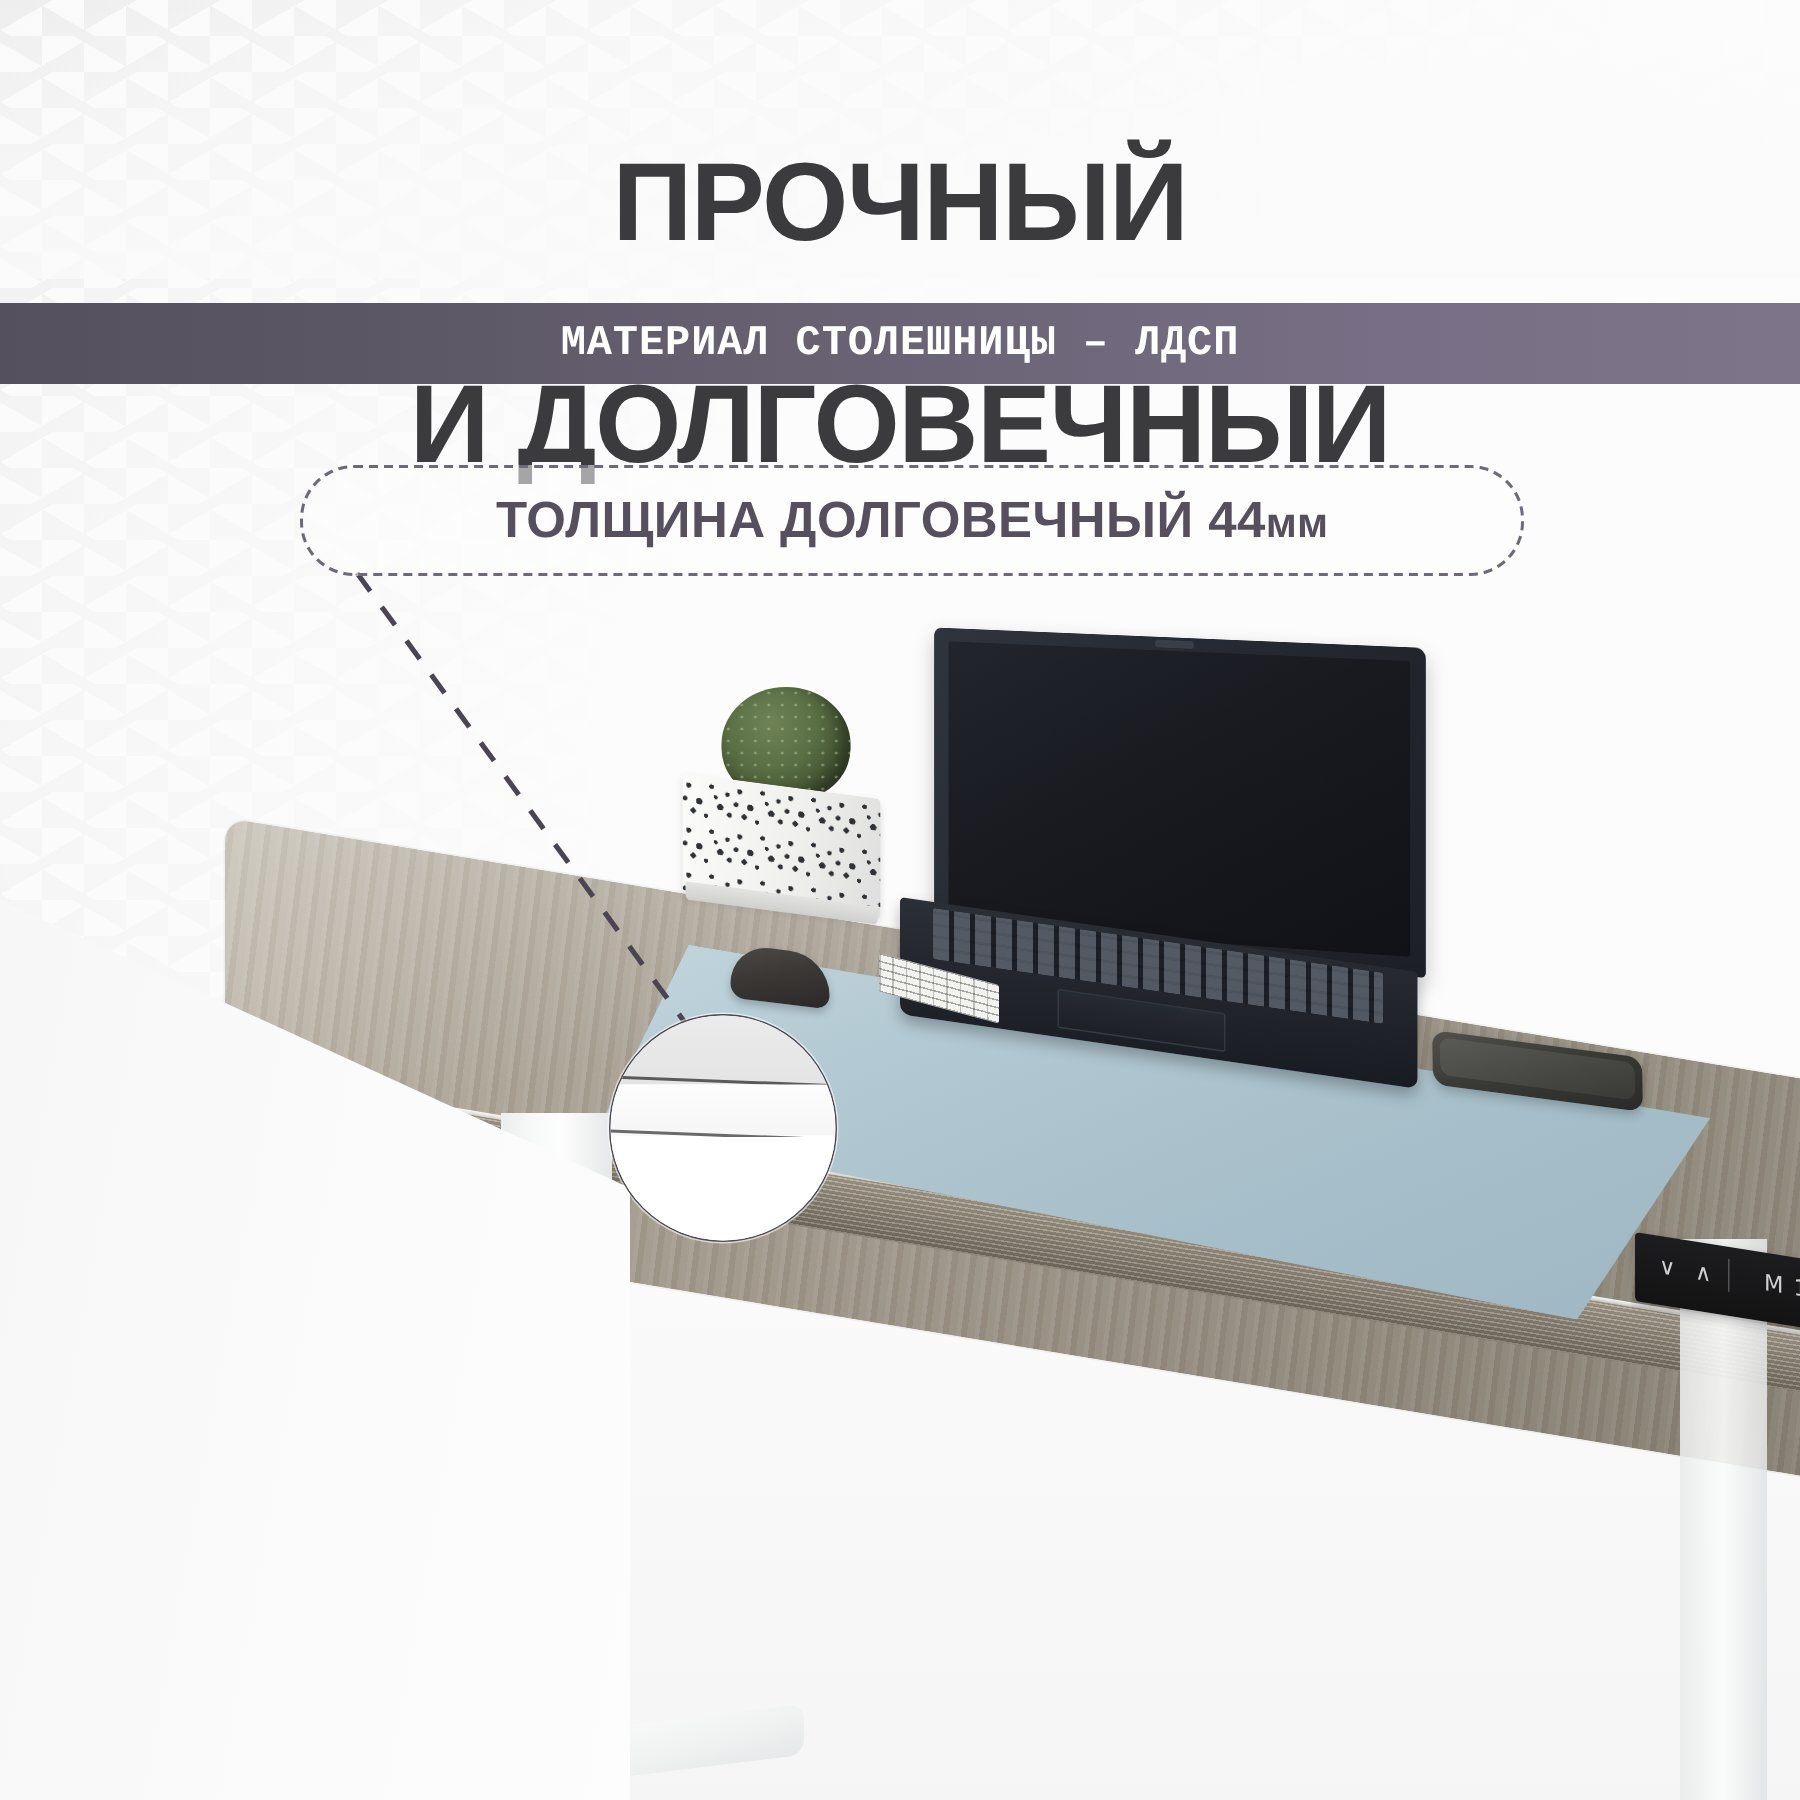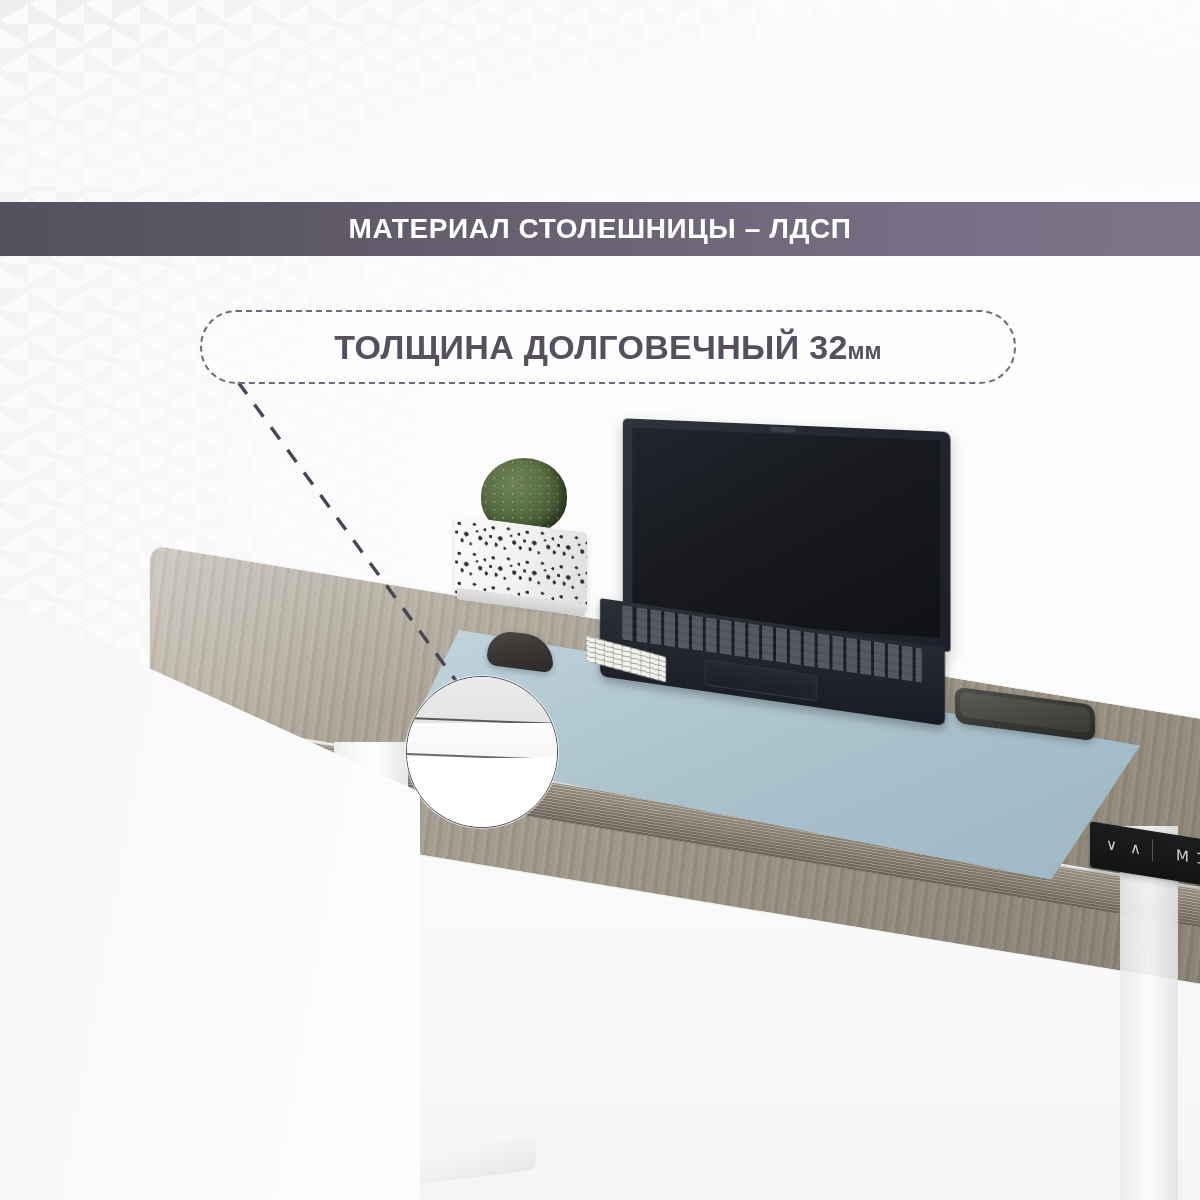--- a/index.html
+++ b/index.html
@@ -45,40 +45,40 @@
     white-space:pre-line;
   }
   .headline .l1{display:block;font-size:74px;}
   .headline .l2{display:block;font-size:74px;margin-top:6px;}
 
   
   .band{
     position:absolute;left:0;right:0;top:202px;height:54px;
     background:linear-gradient(90deg,#55505d 0%,#5c5765 22%,#6b6476 52%,#786f86 78%,#7d7489 100%);
     z-index:7;
-    display:flex;align-items:center;justify-content:center;
+    display:flex;align-items:center;justify-content:center;font-family:Liberation Mono, monospace;
   }
   .band-text{
     color:#ffffff;font-weight:bold;font-size:28px;letter-spacing:.6px;
     white-space:nowrap;
   }
 
   
   .pill{
     position:absolute;left:200px;top:310px;width:812px;height:70px;
     border:2px dashed #6e6878;
     border-radius:36px;
     background:rgba(253,253,253,.55);
     display:flex;align-items:center;justify-content:center;
     z-index:8;
   }
   .pill-text{
     color:#56505e;font-weight:bold;font-size:34px;letter-spacing:.3px;white-space:nowrap;
   }
-  .pill-text .unit{font-size:23px;letter-spacing:0;}
+  .pill-text .unit{font-size:28px;letter-spacing:0;}
 
   
   .leader{position:absolute;left:0;top:0;width:1200px;height:1200px;z-index:8;pointer-events:none;}
 
   
   .scene{position:absolute;left:0;top:0;width:1200px;height:1200px;z-index:4;overflow:hidden;}
 
   
   .desk-top{
     position:absolute;left:150px;top:545px;width:1120px;height:265px;
@@ -360,31 +360,35 @@
 
     <div class="leg-col"></div>
     <div class="leg-col2"></div>
     <div class="leg-foot"></div>
 
   </div>
 
   <div class="white-wedge"></div>
   <div class="bg-white-top"></div>
 
+  <div class="headline">
+    <span class="l1">ПРОЧНЫЙ</span>
+    <span class="l2">И ДОЛГОВЕЧНЫЙ</span>
+  </div>
 
   <div class="band">
     <span class="band-text">МАТЕРИАЛ СТОЛЕШНИЦЫ – ЛДСП</span>
   </div>
 
   <svg class="leader" viewBox="0 0 1200 1200">
     <path d="M238 382 L 470 700" fill="none" stroke="#4b4453" stroke-width="3.4" stroke-dasharray="15 13" stroke-linecap="butt"></path>
   </svg>
 
   <div class="pill">
-    <span class="pill-text"><span>ТОЛЩИНА ДОЛГОВЕЧНЫЙ</span> <span>32</span><span class="unit">мм</span></span>
+    <span class="pill-text"><span>ТОЛЩИНА ДОЛГОВЕЧНЫЙ</span> <span>44</span><span class="unit">мм</span></span>
   </div>
 
   <div class="mag">
     <div class="mag-top"></div>
     <div class="mag-l1"></div>
     <div class="mag-mid"></div>
     <div class="mag-l2"></div>
     <div class="mag-bot"></div>
   </div>
 

